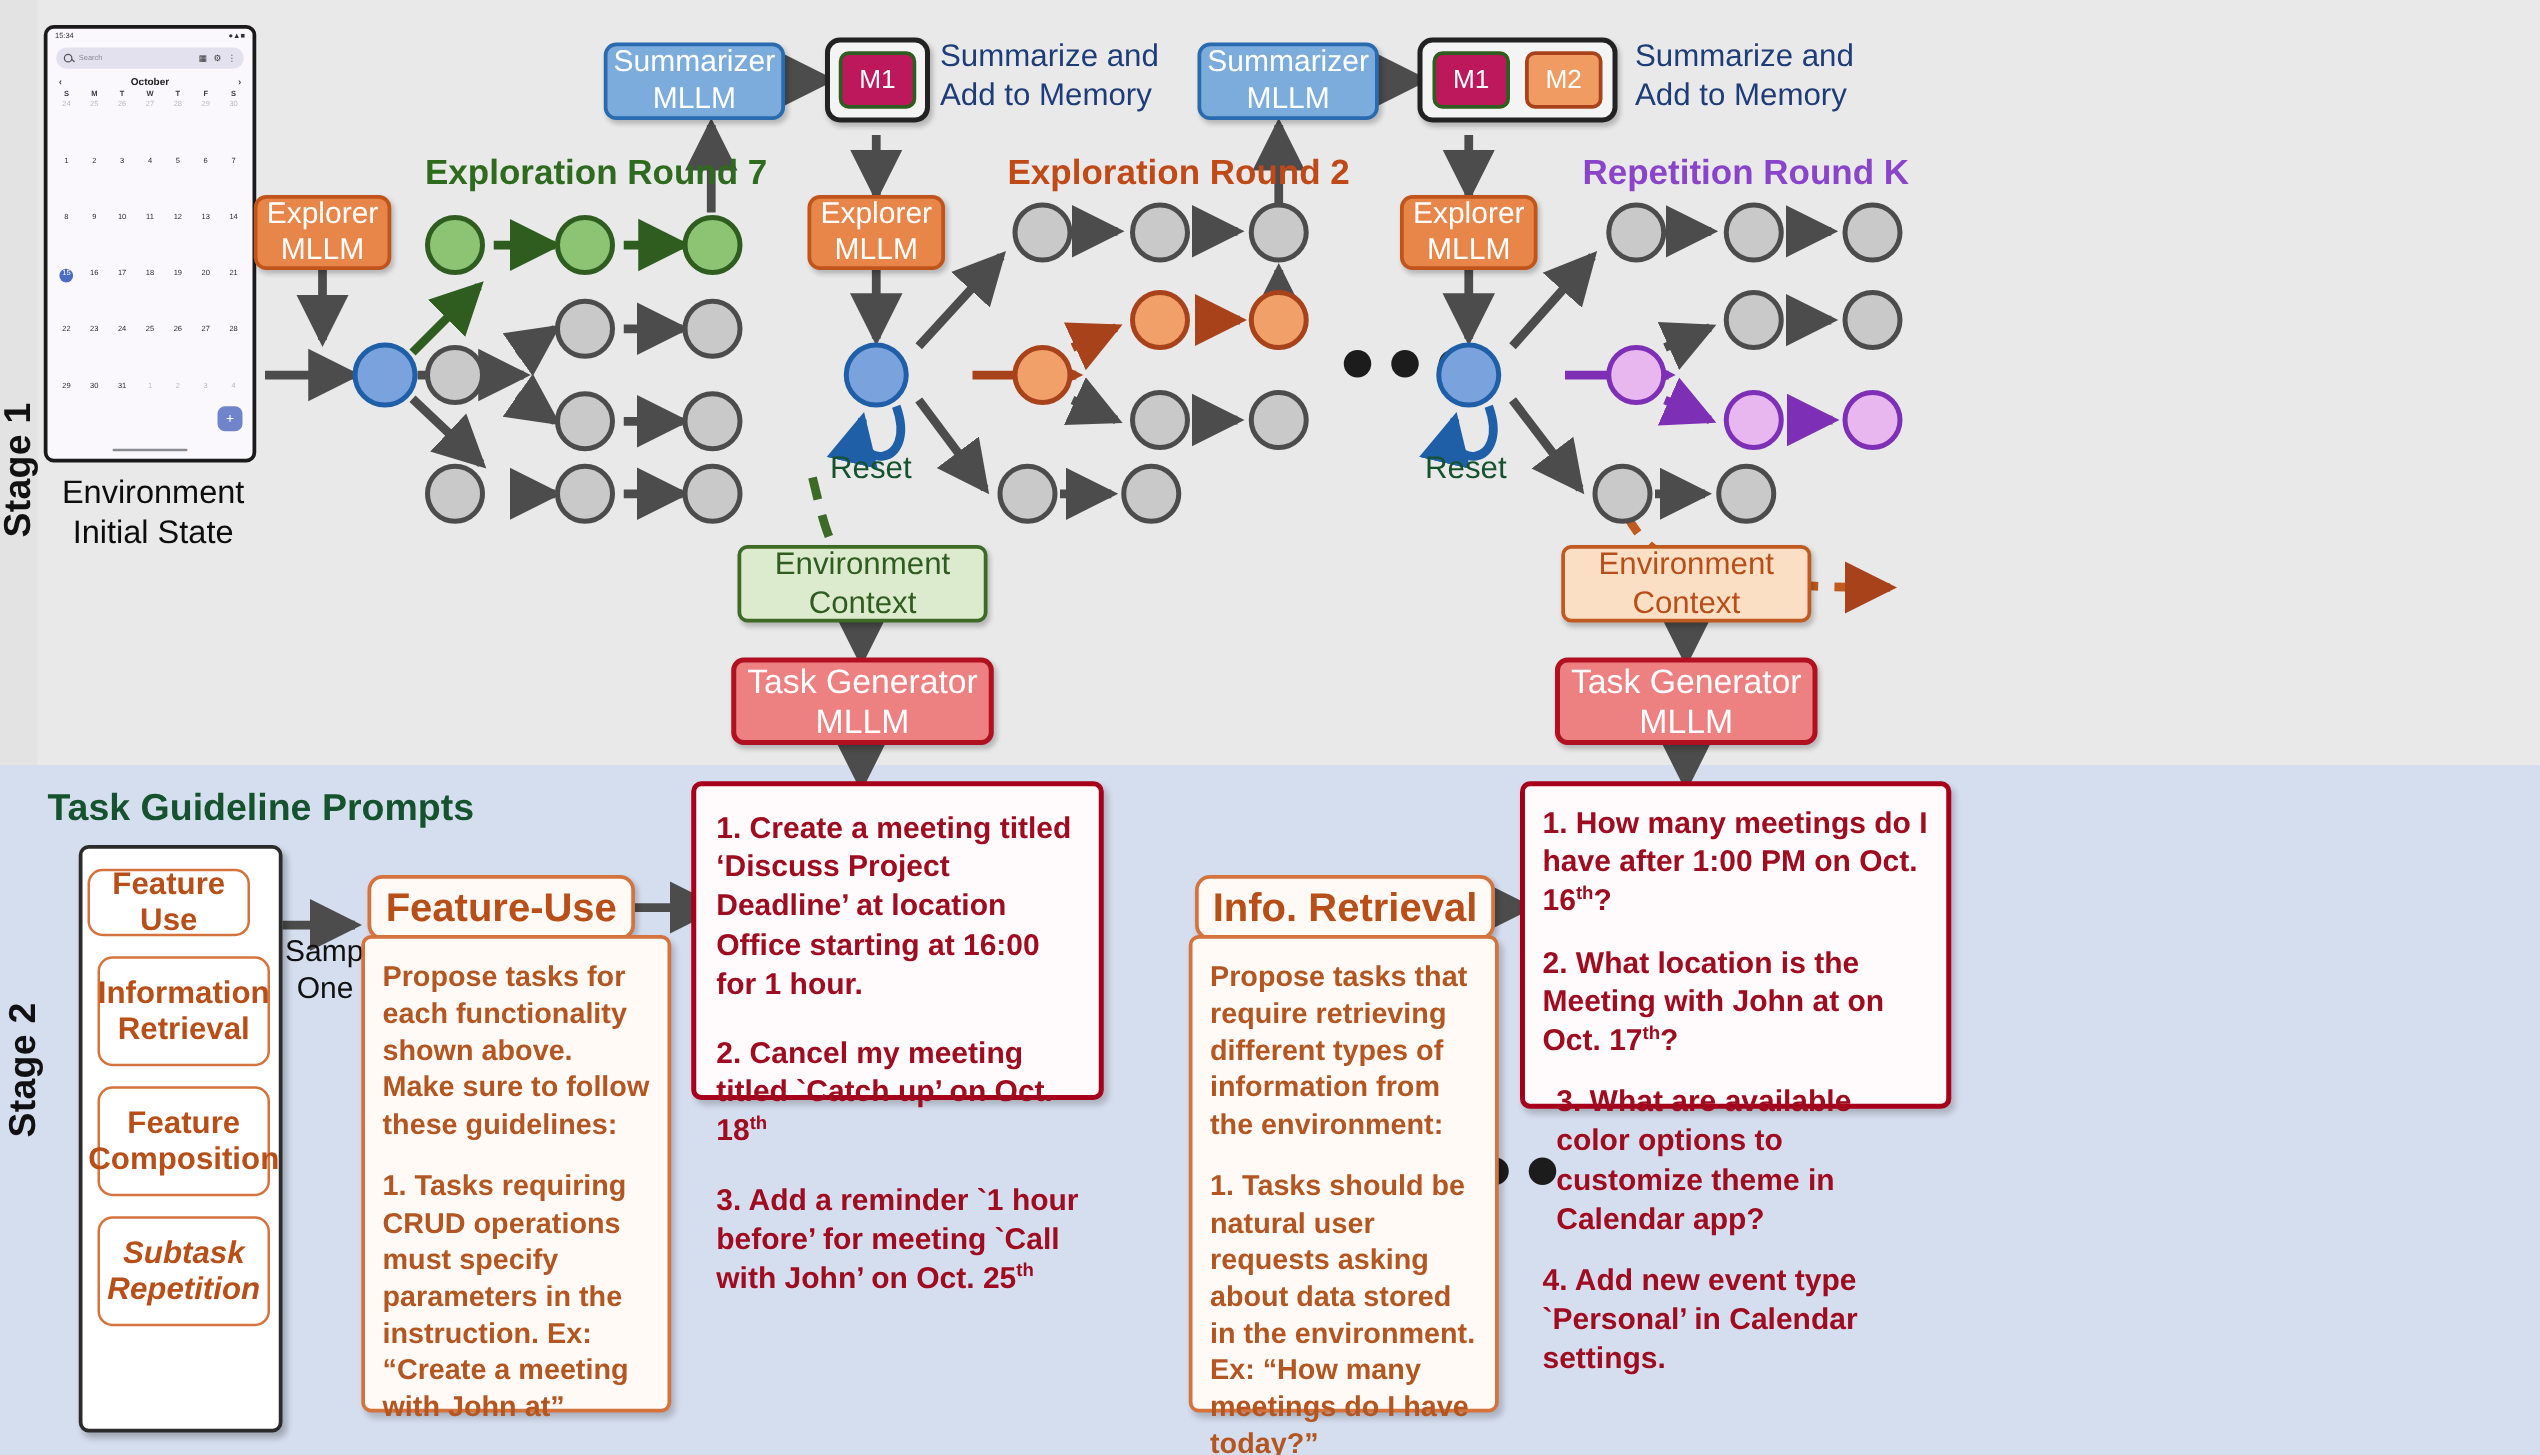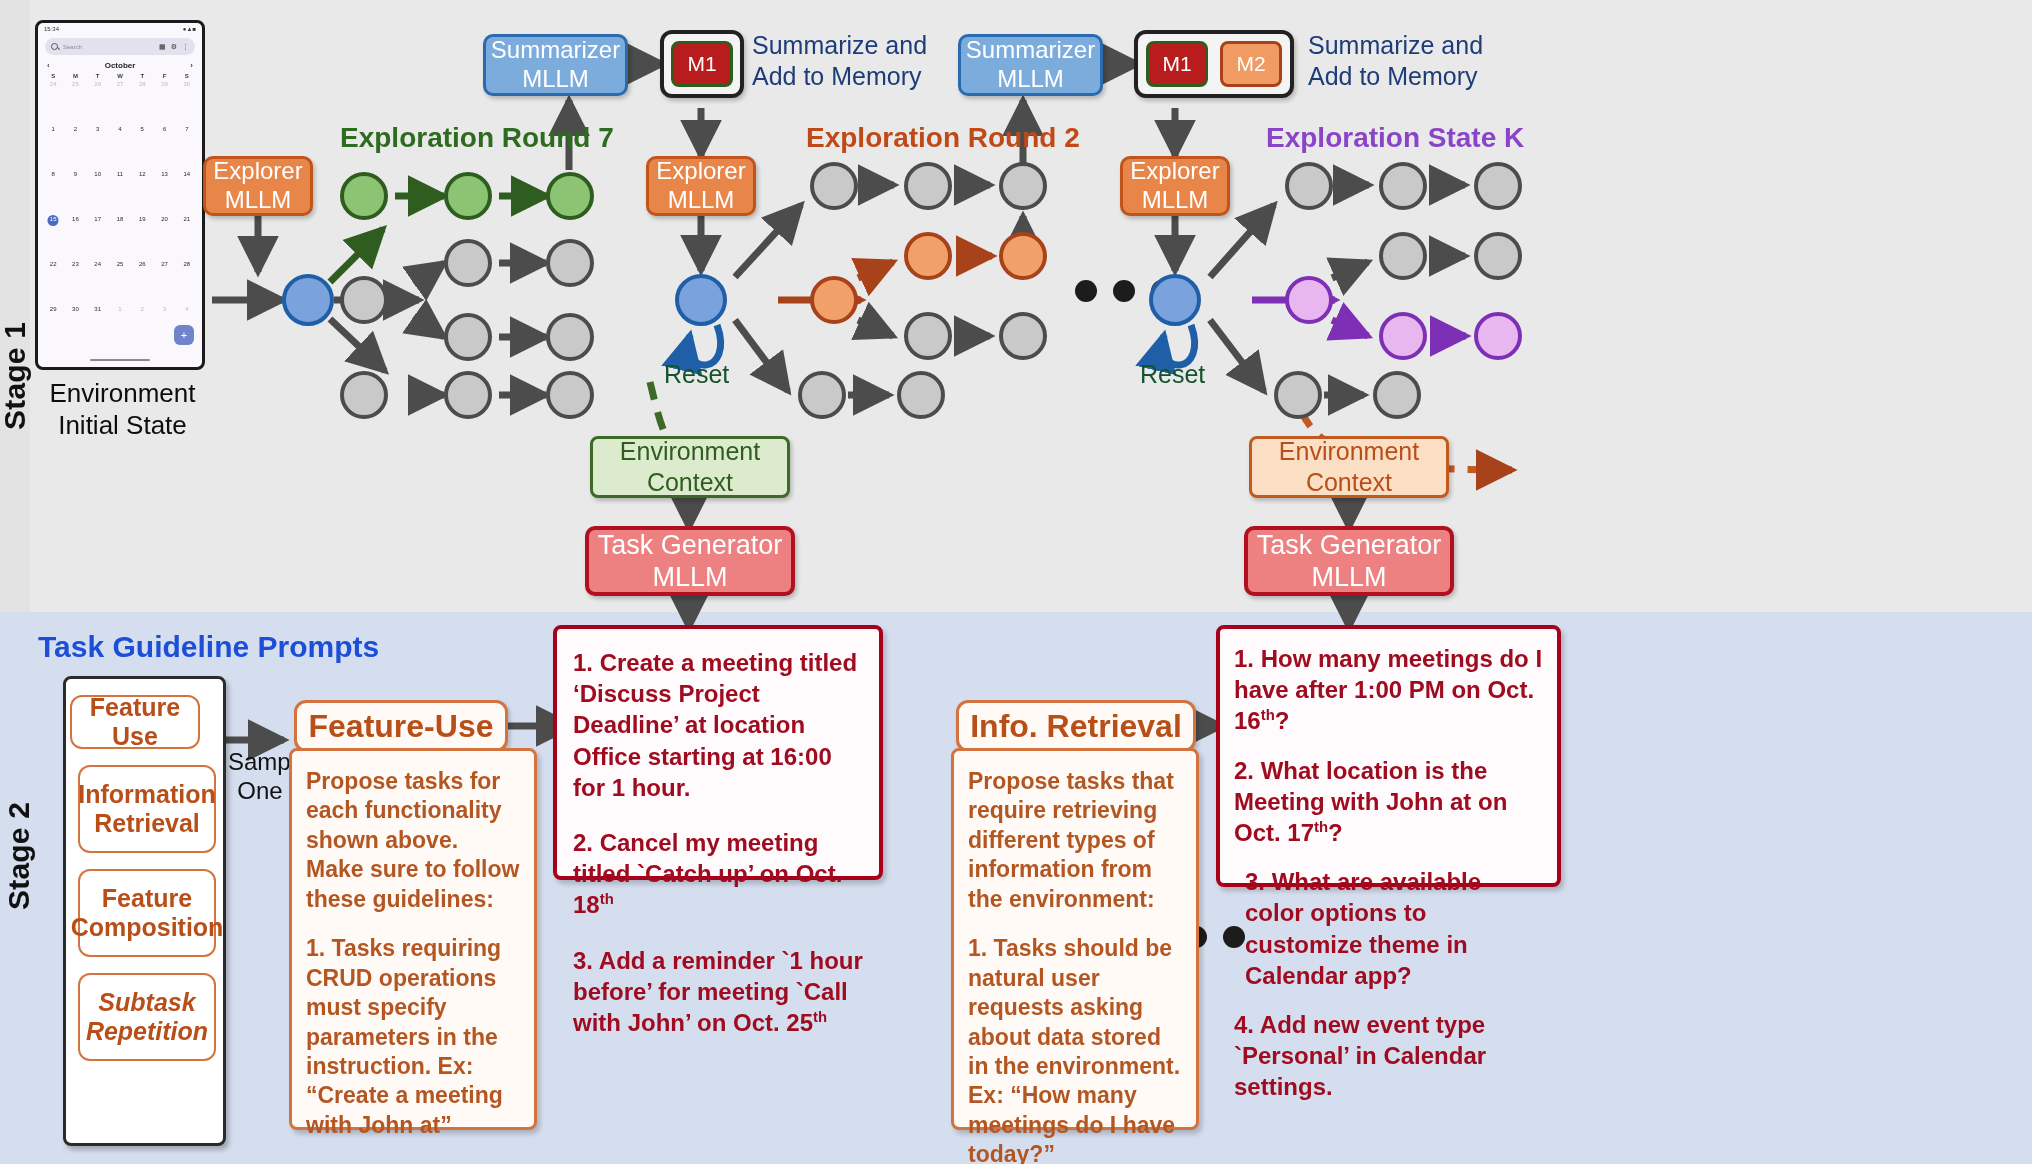--- a/index.html
+++ b/index.html
@@ -74,21 +74,21 @@
 
   .orange-box { background:#e8864a; border:3px solid #c0541a; color:#fff; font-size:24px; }
   .blue-box   { background:#7cacdc; border:3px solid #2a6bb0; color:#fff; font-size:24px; }
   .red-box    { background:#ed8080; border:4px solid #b01020; color:#fff; font-size:27px; }
 
   .mem-box { position:absolute; background:#f4f4f4; border:4px solid #222; border-radius:12px;
              display:flex; align-items:center; justify-content:center; gap:12px;
              box-shadow:2px 3px 4px rgba(0,0,0,.22); }
   .mchip { width:62px; height:46px; border-radius:8px; display:flex; align-items:center;
            justify-content:center; font-size:21px; color:#fff; font-weight:400; }
-  .mchip.m1 { background:#b91c1c; border:3px solid #2f5d20; }
+  .mchip.m1 { background:#be185d; border:3px solid #2f5d20; }
   .mchip.m2 { background:#ef9b62; border:3px solid #a8421a; }
 
   .note { position:absolute; font-size:25px; line-height:1.25; color:#1d3c78; font-weight:400; }
 
   .round-title { position:absolute; font-size:28px; font-weight:700; white-space:nowrap; }
   .rt-green  { color:#2e6b1f; }
   .rt-orange { color:#c04a17; }
   .rt-purple { color:#8a44c9; }
 
   .reset-lbl { position:absolute; font-size:25px; color:#14532d; font-weight:400; }
@@ -98,21 +98,21 @@
           background:#c9c9c9; }
   .node.green  { background:#8cc473; border-color:#2f5d20; }
   .node.orange { background:#f2a06a; border-color:#a8421a; }
   .node.purple { background:#e9b7ef; border-color:#7d2fb5; }
   .node.blue   { background:#7aa3dd; border-color:#1f5fa8; width:52px; height:52px; border-width:4px; }
 
   
   svg.layer { position:absolute; left:0; top:0; width:2032px; height:1164px; pointer-events:none; }
 
   
-  #tgp-title { position:absolute; left:38px; top:630px; font-size:30px; font-weight:700; color:#1d4ed8; }
+  #tgp-title { position:absolute; left:38px; top:630px; font-size:30px; font-weight:700; color:#14532d; }
 
   .white-card { position:absolute; background:#fff; border:3px solid #2b2b2b; border-radius:8px;
                 box-shadow:3px 4px 5px rgba(0,0,0,.25); }
   .pill { background:#fff; border:2px solid #d4733d; border-radius:12px; color:#b84e18;
           font-size:25px; font-weight:700; display:flex; align-items:center; justify-content:center;
           text-align:center; line-height:1.18; }
 
   .prompt-card { position:absolute; background:#fffaf6; border:3px solid #d4733d; border-radius:8px;
                  box-shadow:3px 4px 5px rgba(0,0,0,.2); }
   .prompt-head { position:absolute; background:#fffaf6; border:3px solid #d4733d; border-radius:12px;
@@ -468,21 +468,21 @@
   <div class="dots" style="left:1075px; top:280px;">
     <i></i>
       <i></i>
       <i></i>
   </div>
 
   <div class="box orange-box" style="left:1120px; top:156px; width:110px; height:60px;">
     <span>Explorer</span>
     <span>MLLM</span>
   </div>
-  <div class="round-title rt-purple" style="left:1266px; top:122px;">Exploration State K</div>
+  <div class="round-title rt-purple" style="left:1266px; top:122px;">Repetition Round K</div>
 
   <div class="node blue" style="left:1149px; top:274px;"></div>
   <div class="reset-lbl" style="left:1140px; top:360px;">Reset</div>
 
   <div class="node" style="left:1285px; top:162px;"></div>
   <div class="node" style="left:1379px; top:162px;"></div>
   <div class="node" style="left:1474px; top:162px;"></div>
   <div class="node purple" style="left:1285px; top:276px;"></div>
   <div class="node" style="left:1379px; top:232px;"></div>
   <div class="node" style="left:1474px; top:232px;"></div>

